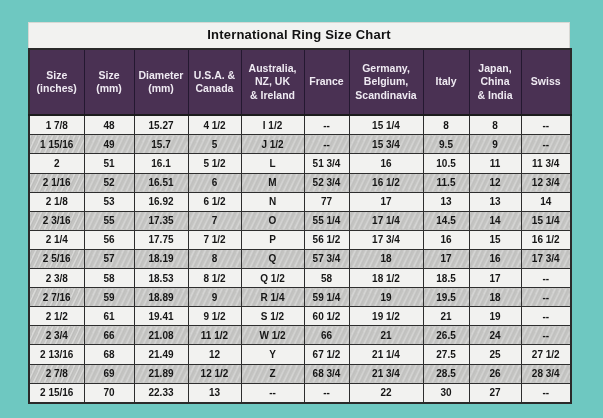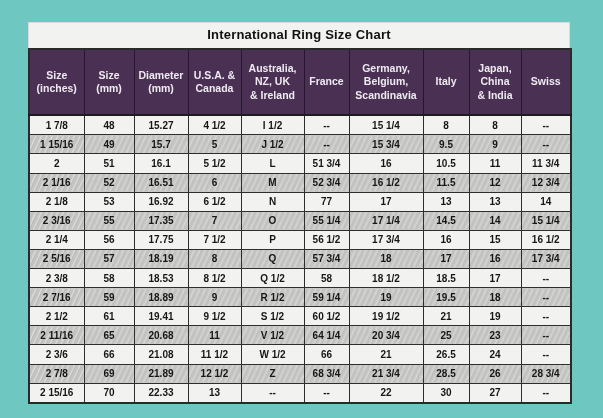--- a/index.html
+++ b/index.html
@@ -203,62 +203,62 @@
           <td>18 1/2</td>
           <td>18.5</td>
           <td>17</td>
           <td>--</td>
         </tr>
         <tr>
           <td>2 7/16</td>
           <td>59</td>
           <td>18.89</td>
           <td>9</td>
-          <td>R 1/2</td>
+          <td>R 1/4</td>
           <td>59 1/4</td>
           <td>19</td>
           <td>19.5</td>
           <td>18</td>
           <td>--</td>
         </tr>
         <tr>
           <td>2 1/2</td>
           <td>61</td>
           <td>19.41</td>
           <td>9 1/2</td>
           <td>S 1/2</td>
           <td>60 1/2</td>
           <td>19 1/2</td>
           <td>21</td>
           <td>19</td>
           <td>--</td>
         </tr>
         <tr>
-          <td>2 11/16</td>
-          <td>65</td>
-          <td>20.68</td>
-          <td>11</td>
-          <td>V 1/2</td>
-          <td>64 1/4</td>
-          <td>20 3/4</td>
-          <td>25</td>
-          <td>23</td>
-          <td>--</td>
-        </tr>
-        <tr>
-          <td>2 3/6</td>
+          <td>2 3/4</td>
           <td>66</td>
           <td>21.08</td>
           <td>11 1/2</td>
           <td>W 1/2</td>
           <td>66</td>
           <td>21</td>
           <td>26.5</td>
           <td>24</td>
           <td>--</td>
+        </tr>
+        <tr>
+          <td>2 13/16</td>
+          <td>68</td>
+          <td>21.49</td>
+          <td>12</td>
+          <td>Y</td>
+          <td>67 1/2</td>
+          <td>21 1/4</td>
+          <td>27.5</td>
+          <td>25</td>
+          <td>27 1/2</td>
         </tr>
         <tr>
           <td>2 7/8</td>
           <td>69</td>
           <td>21.89</td>
           <td>12 1/2</td>
           <td>Z</td>
           <td>68 3/4</td>
           <td>21 3/4</td>
           <td>28.5</td>

